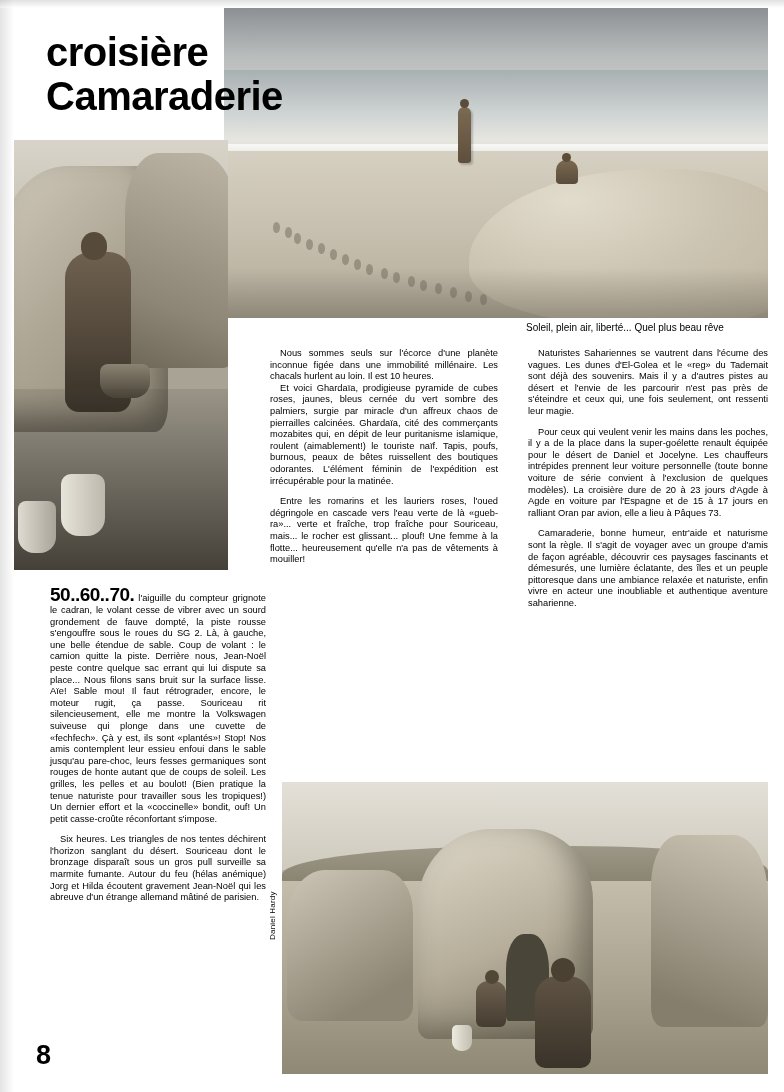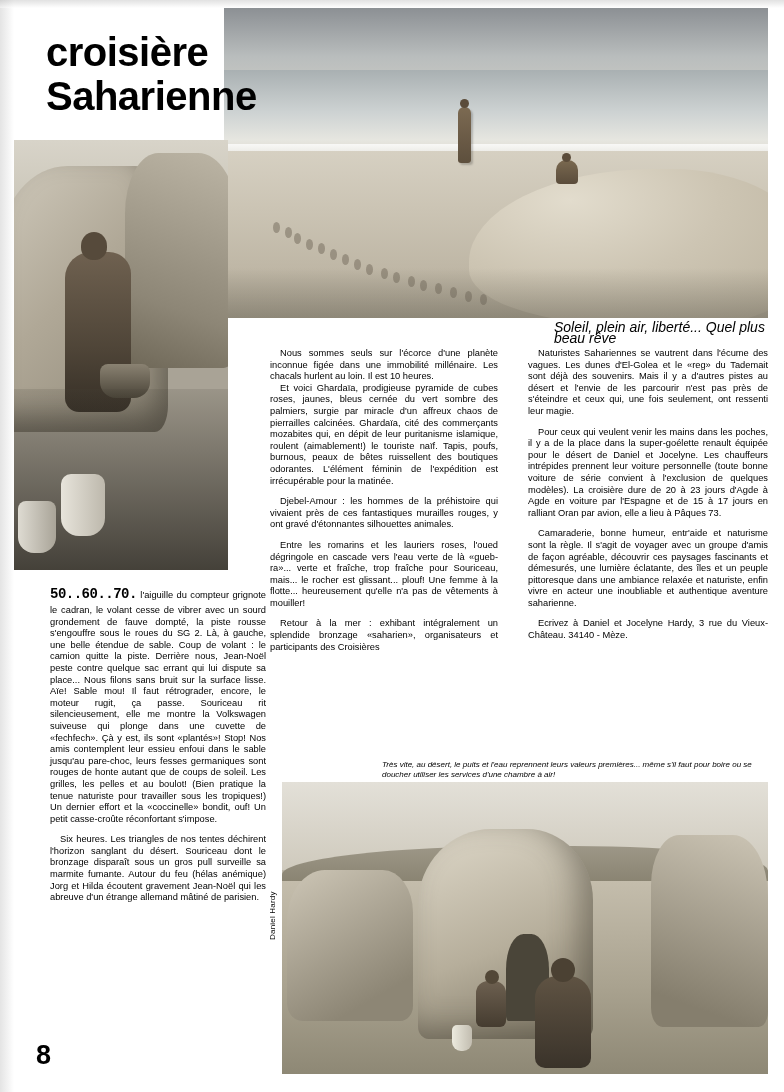--- a/index.html
+++ b/index.html
@@ -274,27 +274,26 @@
     transform-origin: left top;
     font-size: 8px;
     letter-spacing: .2px;
     color: #000;
     white-space: nowrap;
   }
 
   
   .caption-beach {
     position: absolute;
-    left: 554px;
+    left: 526px;
     top: 322px;
     width: 216px;
-    font-size: 14px;
+    font-size: 10px;
     line-height: 11px;
     color: #000;
-    font-style: italic;
   }
   .caption-camp {
     position: absolute;
     left: 382px;
     top: 760px;
     width: 386px;
     font-size: 8px;
     line-height: 10px;
     font-style: italic;
     color: #000;
@@ -313,25 +312,24 @@
   .col p.gap { margin-top: 9px; }
 
   #col-left  { left: 50px;  top: 584px; width: 216px; }
   #col-mid   { left: 270px; top: 348px; width: 228px; }
   #col-right { left: 528px; top: 348px; width: 240px; }
   #col-left .lead {
     text-indent: 0;
   }
   #col-left .lead .big {
     font-weight: bold;
-    font-size: 14px;
+    font-size: 19px;
     line-height: 21px;
     vertical-align: baseline;
     letter-spacing: -0.5px;
-    font-family: Liberation Mono, monospace;
   }
 
   
   .page-number {
     position: absolute;
     left: 36px;
     top: 1040px;
     font-size: 27px;
     font-weight: bold;
     color: #000;
@@ -382,21 +380,21 @@
       <div class="fp" style="left:38%; top:60%;"></div>
       <div class="fp" style="left:47%; top:68%;"></div>
       <div class="fp" style="left:56%; top:76%;"></div>
       <div class="fp" style="left:66%; top:84%;"></div>
     </div>
     <div class="beach-shadowband"></div>
   </div>
 
   <div class="title-block">
     <div class="title-line">croisière</div>
-    <div class="title-line">Saharienne</div>
+    <div class="title-line">Camaraderie</div>
   </div>
 
   <div class="photo-hut">
     <div class="hut-sky"></div>
     <div class="hut-wall"></div>
     <div class="hut-wall2"></div>
     <div class="hut-man"></div>
     <div class="hut-pot"></div>
     <div class="hut-dark"></div>
     <div class="hut-jug"></div>
@@ -406,33 +404,29 @@
   <div class="caption-beach">Soleil, plein air, liberté... Quel plus beau rêve</div>
 
   <div class="col" id="col-left">
     <p class="lead"><span class="big">50..60..70.</span> <span>l'aiguille du compteur grignote le cadran, le volant cesse de vibrer avec un sourd grondement de fauve dompté, la piste rousse s'engouffre sous le roues du SG 2. Là, à gauche, une belle étendue de sable. Coup de volant : le camion quitte la piste. Derrière nous, Jean-Noël peste contre quelque sac errant qui lui dispute sa place... Nous filons sans bruit sur la surface lisse. Aïe! Sable mou! Il faut rétrograder, encore, le moteur rugit, ça passe. Souriceau rit silencieusement, elle me montre la Volkswagen suiveuse qui plonge dans une cuvette de «fechfech». Çà y est, ils sont «plantés»! Stop! Nos amis contemplent leur essieu enfoui dans le sable jusqu'au pare-choc, leurs fesses germaniques sont rouges de honte autant que de coups de soleil. Les grilles, les pelles et au boulot! (Bien pratique la tenue naturiste pour travailler sous les tropiques!) Un dernier effort et la «coccinelle» bondit, ouf! Un petit casse-croûte réconfortant s'impose.</span></p>
     <p class="gap">Six heures. Les triangles de nos tentes déchirent l'horizon sanglant du désert. Souriceau dont le bronzage disparaît sous un gros pull surveille sa marmite fumante. Autour du feu (hélas anémique) Jorg et Hilda écoutent gravement Jean-Noël qui les abreuve d'un étrange allemand mâtiné de parisien.</p>
   </div>
 
   <div class="col" id="col-mid">
     <p class="first">Nous sommes seuls sur l'écorce d'une planète inconnue figée dans une immobilité millénaire. Les chacals hurlent au loin. Il est 10 heures.</p>
     <p>Et voici Ghardaïa, prodigieuse pyramide de cubes roses, jaunes, bleus cernée du vert sombre des palmiers, surgie par miracle d'un affreux chaos de pierrailles calcinées. Ghardaïa, cité des commerçants mozabites qui, en dépit de leur puritanisme islamique, roulent (aimablement!) le touriste naïf. Tapis, poufs, burnous, peaux de bêtes ruissellent des boutiques odorantes. L'élément féminin de l'expédition est irrécupérable pour la matinée.</p>
-    <p class="gap">Djebel-Amour : les hommes de la préhistoire qui vivaient près de ces fantastiques murailles rouges, y ont gravé d'étonnantes silhouettes animales.</p>
     <p class="gap">Entre les romarins et les lauriers roses, l'oued dégringole en cascade vers l'eau verte de là «gueb-ra»... verte et fraîche, trop fraîche pour Souriceau, mais... le rocher est glissant... plouf! Une femme à la flotte... heureusement qu'elle n'a pas de vêtements à mouiller!</p>
-    <p class="gap">Retour à la mer : exhibant intégralement un splendide bronzage «saharien», organisateurs et participants des Croisières</p>
   </div>
 
   <div class="col" id="col-right">
     <p class="first">Naturistes Sahariennes se vautrent dans l'écume des vagues. Les dunes d'El-Golea et le «reg» du Tademait sont déjà des souvenirs. Mais il y a d'autres pistes au désert et l'envie de les parcourir n'est pas près de s'éteindre et ceux qui, une fois seulement, ont ressenti leur magie.</p>
     <p class="gap">Pour ceux qui veulent venir les mains dans les poches, il y a de la place dans la super-goélette renault équipée pour le désert de Daniel et Jocelyne. Les chauffeurs intrépides prennent leur voiture personnelle (toute bonne voiture de série convient à l'exclusion de quelques modèles). La croisière dure de 20 à 23 jours d'Agde à Agde en voiture par l'Espagne et de 15 à 17 jours en ralliant Oran par avion, elle a lieu à Pâques 73.</p>
     <p class="gap">Camaraderie, bonne humeur, entr'aide et naturisme sont la règle. Il s'agit de voyager avec un groupe d'amis de façon agréable, découvrir ces paysages fascinants et démesurés, une lumière éclatante, des îles et un peuple pittoresque dans une ambiance relaxée et naturiste, enfin vivre en acteur une inoubliable et authentique aventure saharienne.</p>
-    <p class="gap">Ecrivez à Daniel et Jocelyne Hardy, 3 rue du Vieux-Château. 34140 - Mèze.</p>
-  </div>
-
-  <div class="caption-camp">Très vite, au désert, le puits et l'eau reprennent leurs valeurs premières... même s'il faut pour boire ou se doucher utiliser les services d'une chambre à air!</div>
+  </div>
+
 
   <div class="photo-camp">
     <div class="camp-sky"></div>
     <div class="camp-hills"></div>
     <div class="camp-ground"></div>
     <div class="camp-rock-left"></div>
     <div class="camp-hut"></div>
     <div class="camp-dark-door"></div>
     <div class="camp-rock-right"></div>
     <div class="camp-fig-b"></div>

